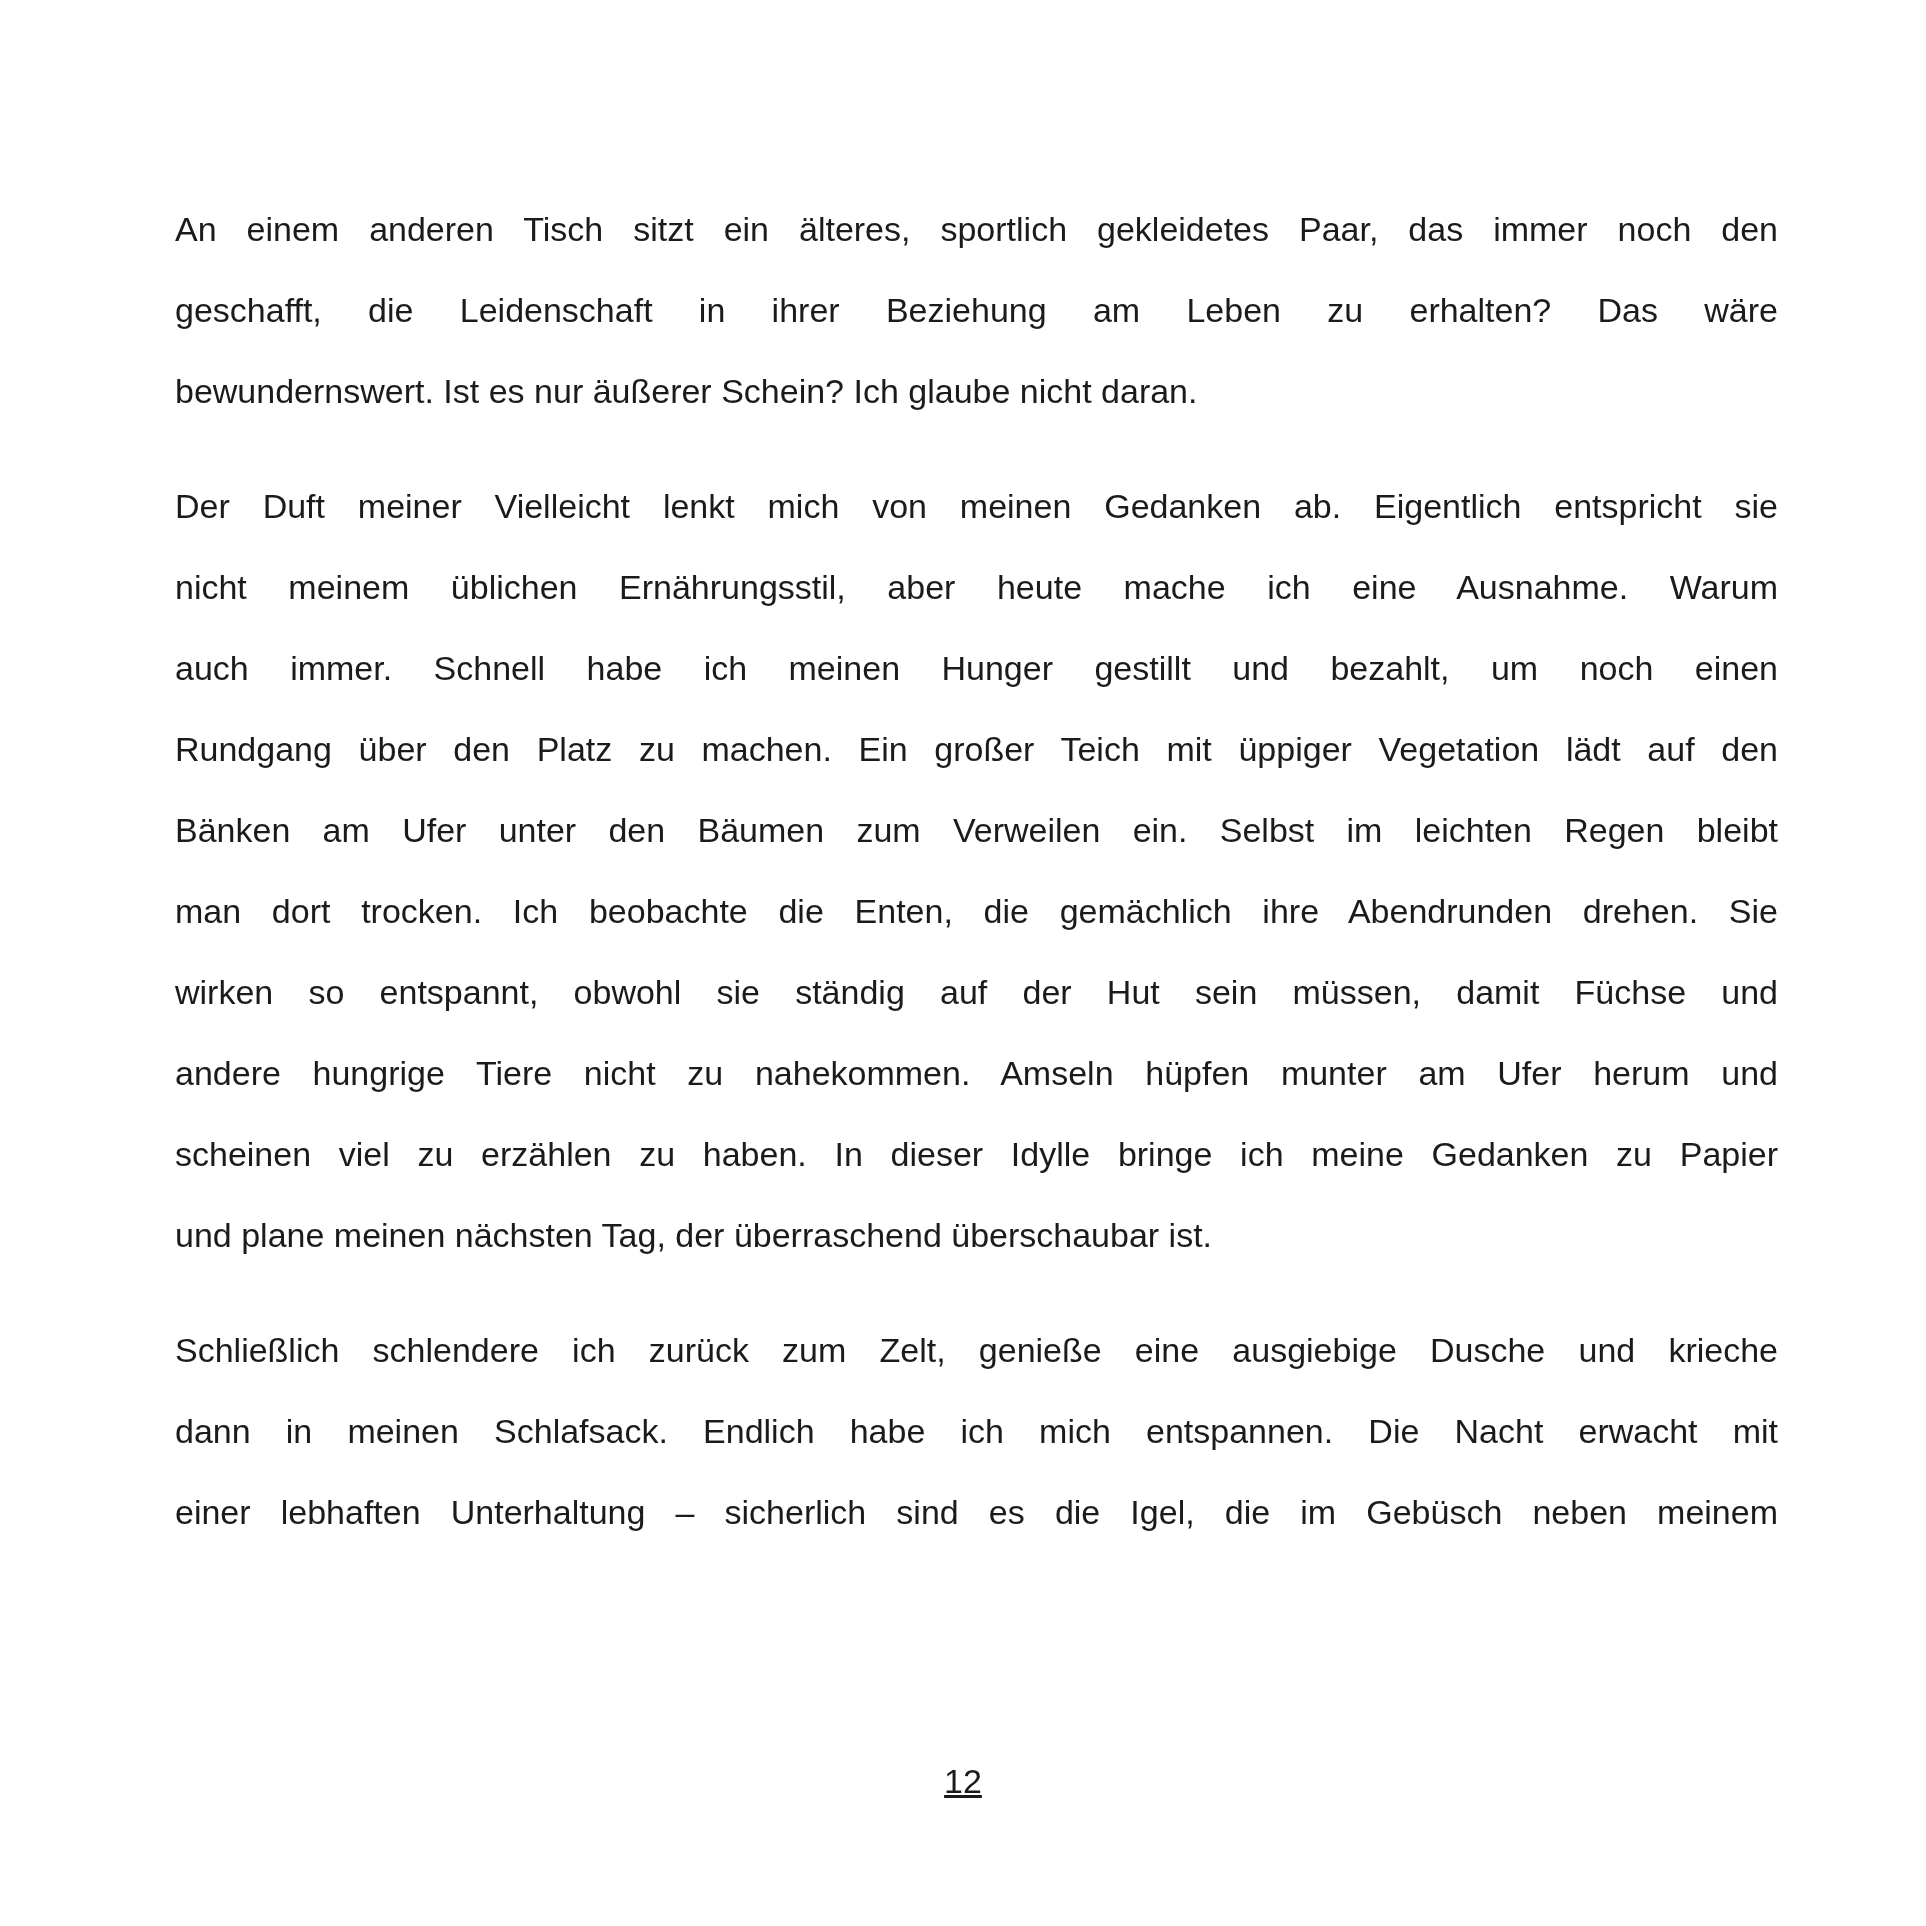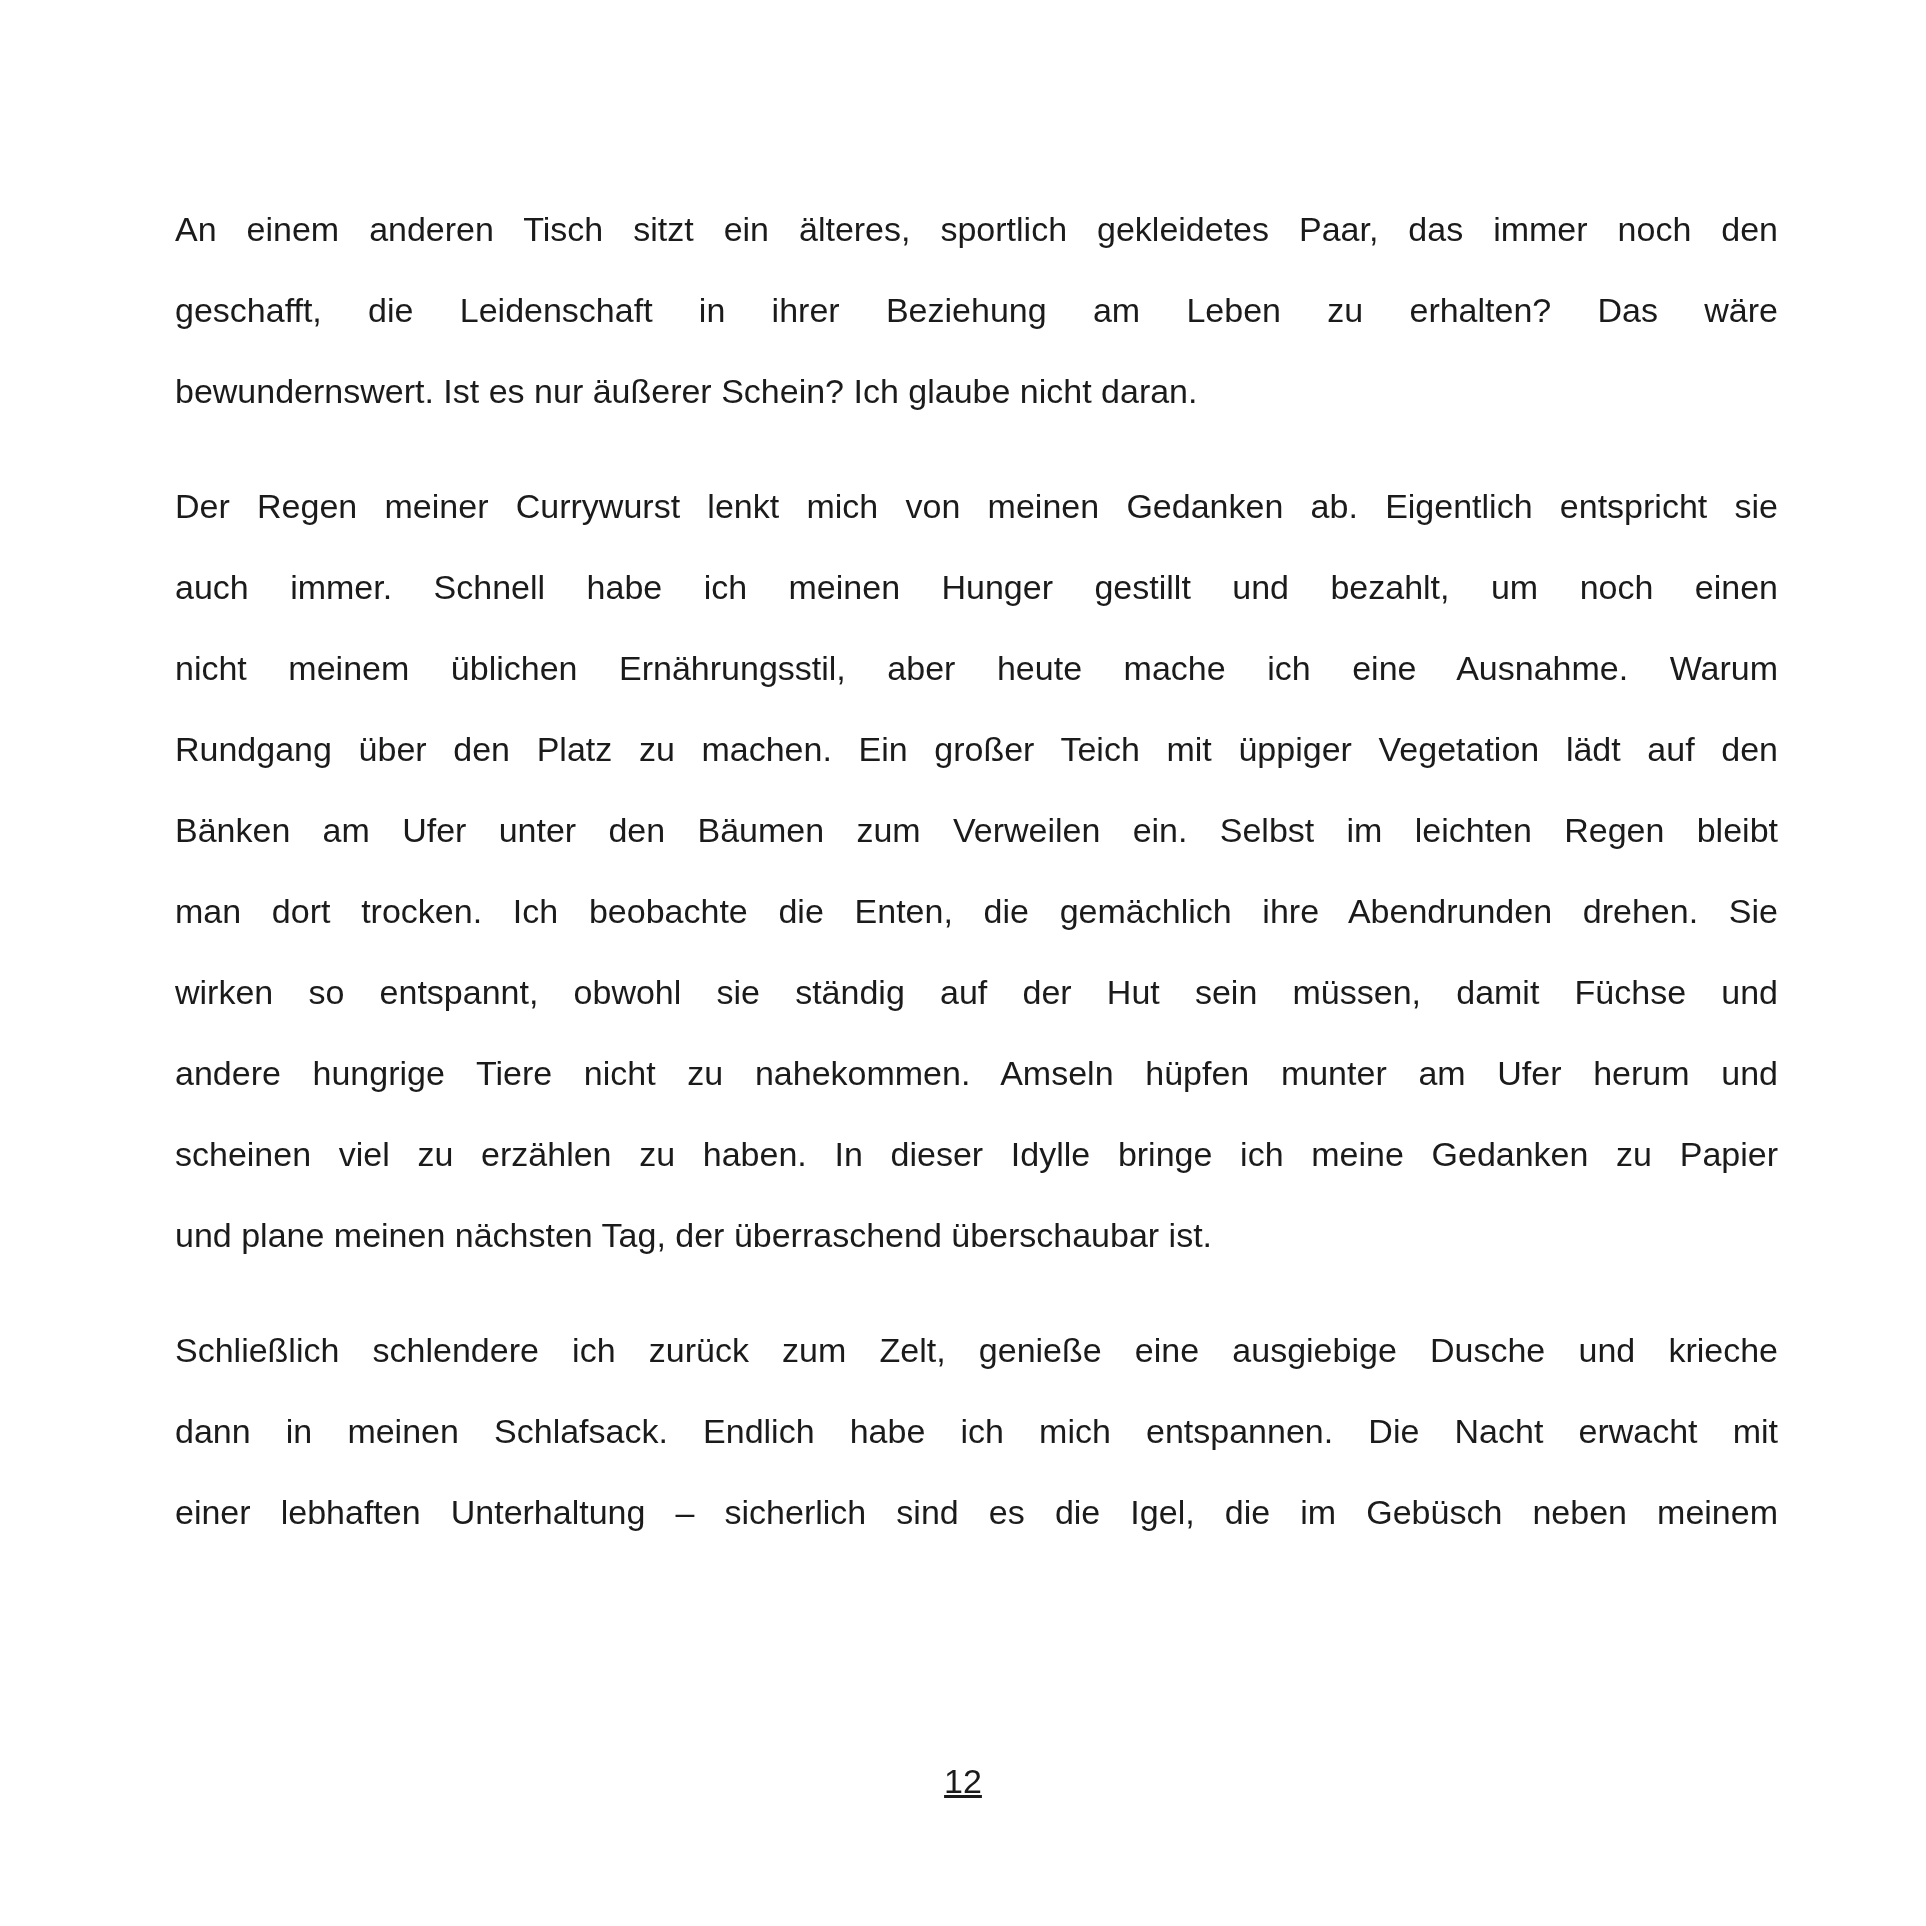--- a/index.html
+++ b/index.html
@@ -59,23 +59,23 @@
 <div class="page">
   <div class="text-block">
 
     <p class="para">
       <span class="line">An einem anderen Tisch sitzt ein älteres, sportlich gekleidetes Paar, das immer noch den</span>
       <span class="line">geschafft, die Leidenschaft in ihrer Beziehung am Leben zu erhalten? Das wäre</span>
       <span class="line last">bewundernswert. Ist es nur äußerer Schein? Ich glaube nicht daran.</span>
     </p>
 
     <p class="para">
-      <span class="line">Der Regen meiner Currywurst lenkt mich von meinen Gedanken ab. Eigentlich entspricht sie</span>
+      <span class="line">Der Duft meiner Vielleicht lenkt mich von meinen Gedanken ab. Eigentlich entspricht sie</span>
+      <span class="line">nicht meinem üblichen Ernährungsstil, aber heute mache ich eine Ausnahme. Warum</span>
       <span class="line">auch immer. Schnell habe ich meinen Hunger gestillt und bezahlt, um noch einen</span>
-      <span class="line">nicht meinem üblichen Ernährungsstil, aber heute mache ich eine Ausnahme. Warum</span>
       <span class="line">Rundgang über den Platz zu machen. Ein großer Teich mit üppiger Vegetation lädt auf den</span>
       <span class="line">Bänken am Ufer unter den Bäumen zum Verweilen ein. Selbst im leichten Regen bleibt</span>
       <span class="line">man dort trocken. Ich beobachte die Enten, die gemächlich ihre Abendrunden drehen. Sie</span>
       <span class="line">wirken so entspannt, obwohl sie ständig auf der Hut sein müssen, damit Füchse und</span>
       <span class="line">andere hungrige Tiere nicht zu nahekommen. Amseln hüpfen munter am Ufer herum und</span>
       <span class="line">scheinen viel zu erzählen zu haben. In dieser Idylle bringe ich meine Gedanken zu Papier</span>
       <span class="line last">und plane meinen nächsten Tag, der überraschend überschaubar ist.</span>
     </p>
 
     <p class="para">

